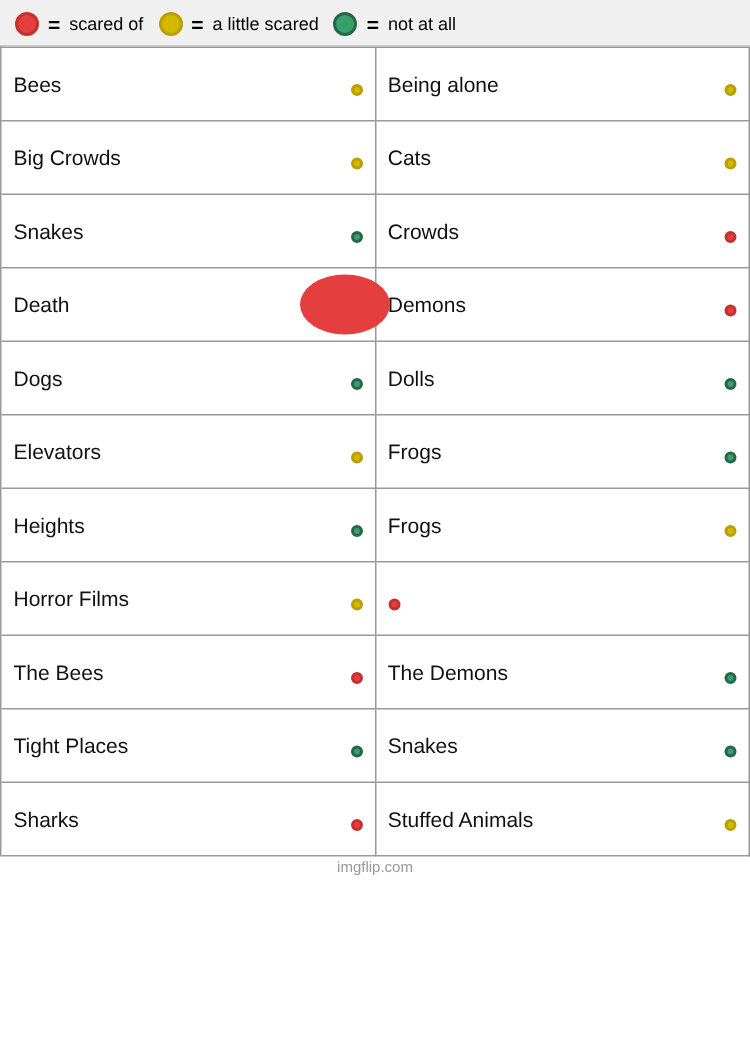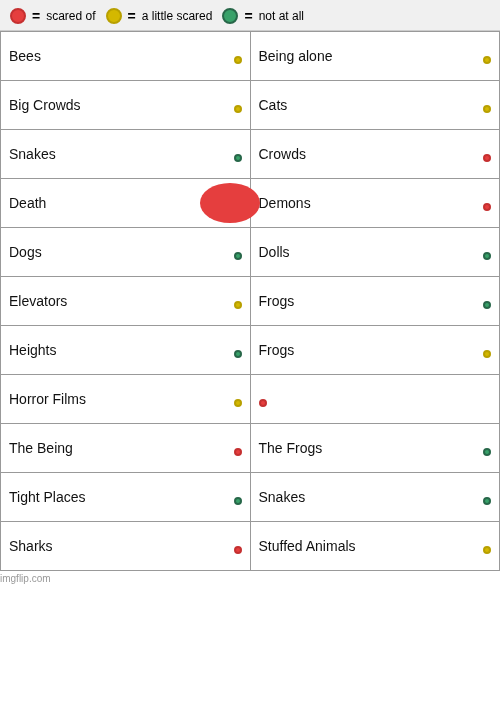--- a/index.html
+++ b/index.html
@@ -80,21 +80,21 @@
       top: 50%;
       transform: translateY(-50%);
       width: 60px;
       height: 40px;
       background: #e53e3e;
       border-radius: 50%;
       z-index: 10;
     }
 
     .imgflip {
-      text-align: left;
+      text-align: center;
       font-size: 10px;
       color: #999;
       padding: 2px 0 4px 0;
     }
   </style>
 </head>
 <body>
 
 <div class="legend">
   <div class="legend-item">
@@ -173,25 +173,25 @@
       <span class="cell-dot dot-yellow"></span>
     </div>
     <div class="cell">
       <span class="cell-label">Horror Films</span>
       <span class="cell-dot dot-yellow"></span>
     </div>
     <div class="cell">
       <span class="cell-dot dot-red"></span>
     </div>
     <div class="cell">
-      <span class="cell-label">The Being</span>
-      <span class="cell-dot dot-red"></span>
-    </div>
-    <div class="cell">
-      <span class="cell-label">The Frogs</span>
+      <span class="cell-label">The Bees</span>
+      <span class="cell-dot dot-red"></span>
+    </div>
+    <div class="cell">
+      <span class="cell-label">The Demons</span>
       <span class="cell-dot dot-green"></span>
     </div>
     <div class="cell">
       <span class="cell-label">Tight Places</span>
       <span class="cell-dot dot-green"></span>
     </div>
     <div class="cell">
       <span class="cell-label">Snakes</span>
       <span class="cell-dot dot-green"></span>
     </div>

